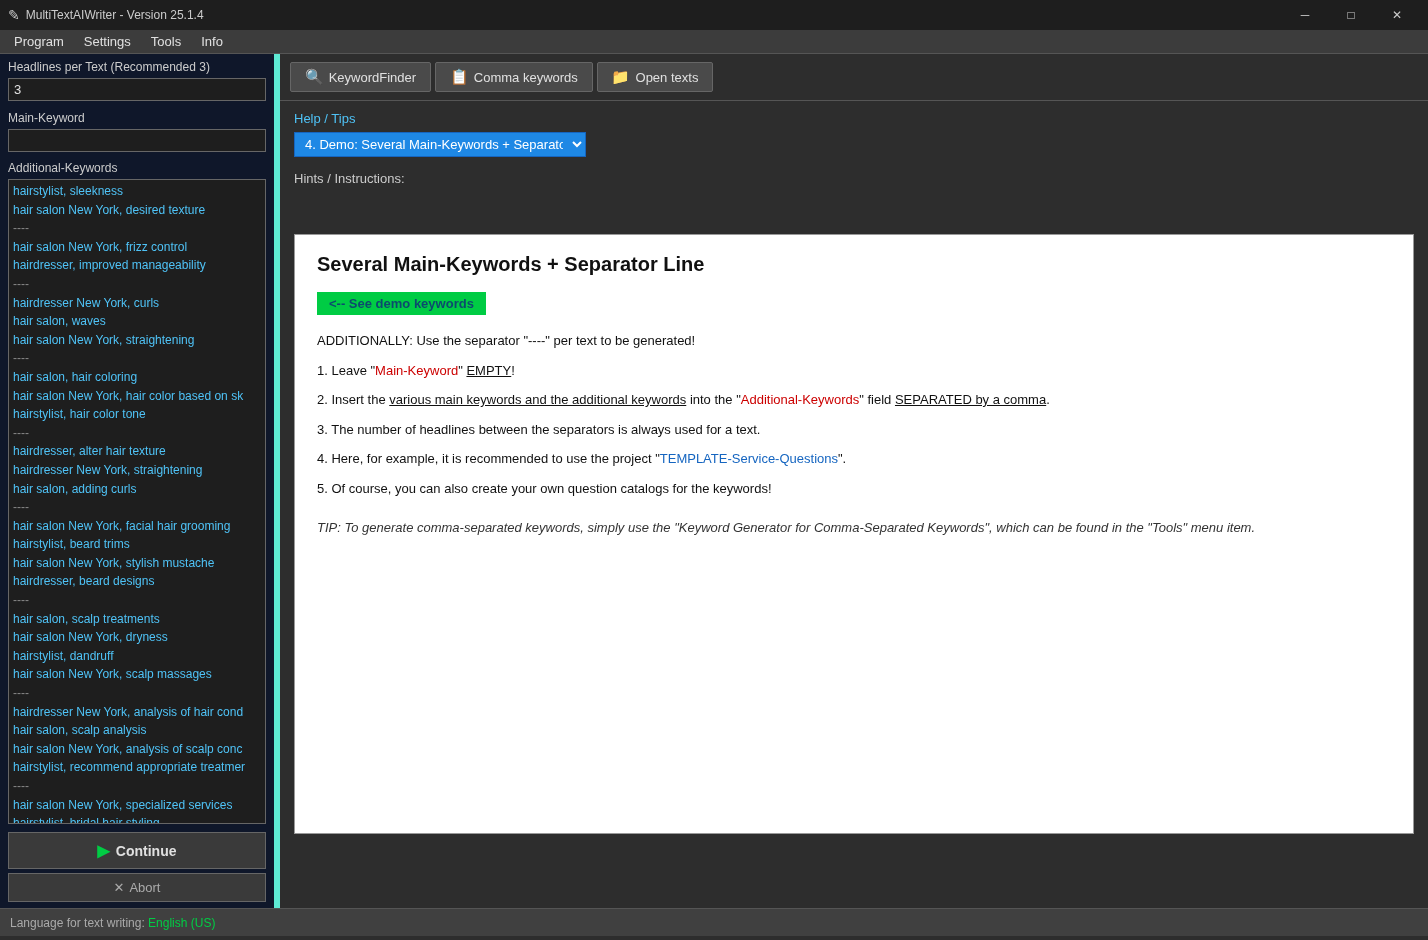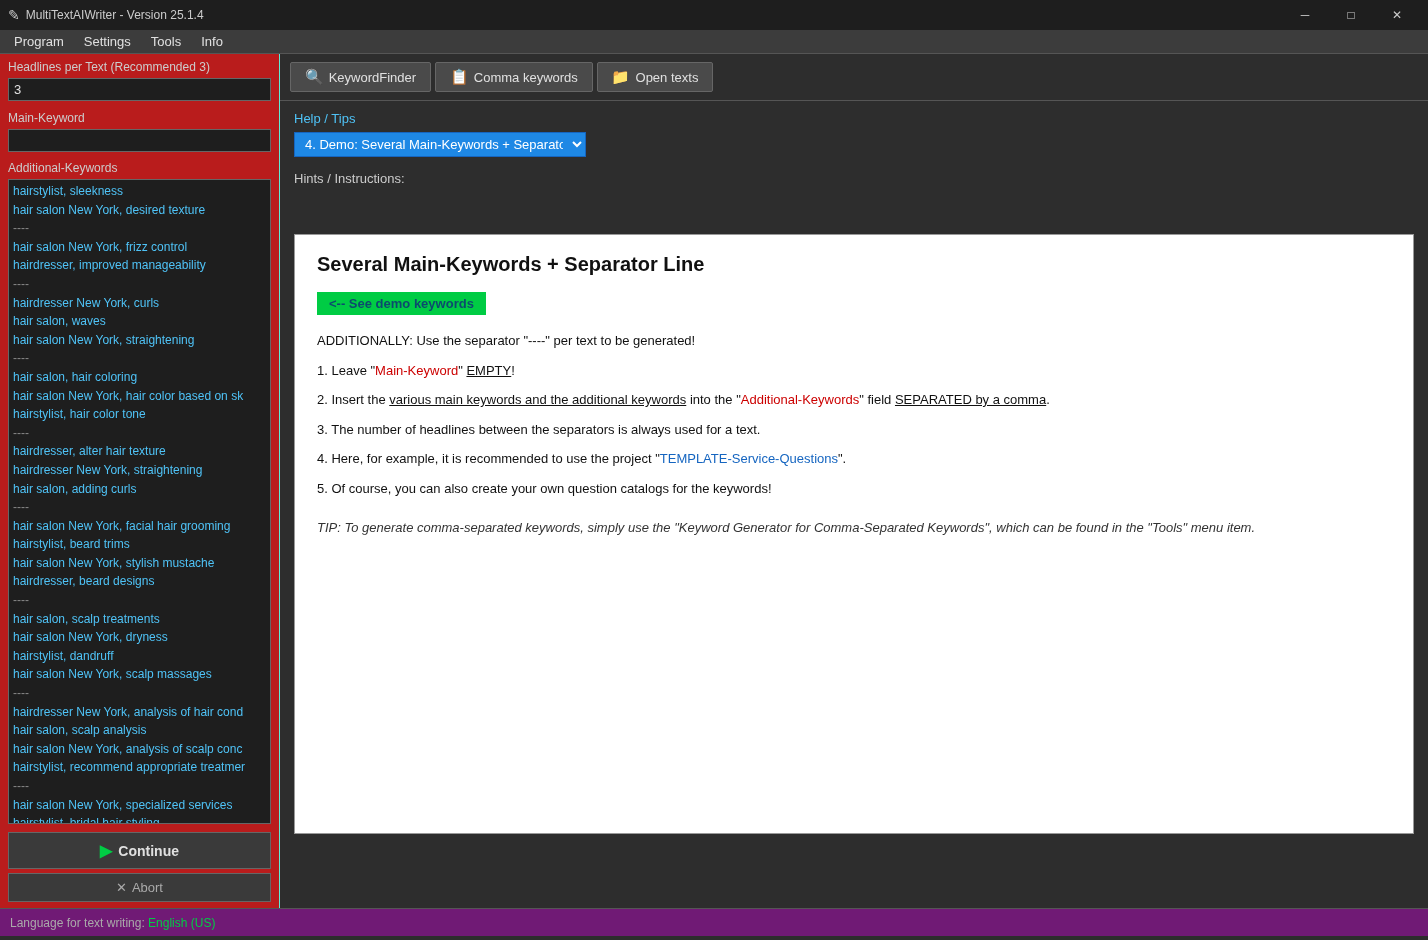--- a/index.html
+++ b/index.html
@@ -43,24 +43,24 @@
 
     
     #main-layout {
       display: flex;
       height: calc(940px - 30px - 28px - 28px);
     }
 
     
     #left-panel {
       width: 280px;
-      background: #b91c1c;
+      background: #0f172a;
       display: flex;
       flex-direction: column;
-      border-right: 1px solid #5eead4;
+      border-right: 6px solid #5eead4;
       flex-shrink: 0;
     }
 
     .panel-label {
       padding: 6px 8px 2px 8px;
       font-size: 12px;
       color: #ccc;
     }
 
     .panel-input {
@@ -248,21 +248,21 @@
       margin-top: 20px;
       font-size: 13px;
       font-style: italic;
       color: #333;
       line-height: 1.6;
     }
 
     
     #status-bar {
       height: 28px;
-      background: #701a75;
+      background: #404040;
       border-top: 1px solid #555;
       display: flex;
       align-items: center;
       padding: 0 10px;
       font-size: 12px;
       color: #aaa;
       flex-shrink: 0;
     }
     #status-bar .lang-value { color: #00cc44; }
 

